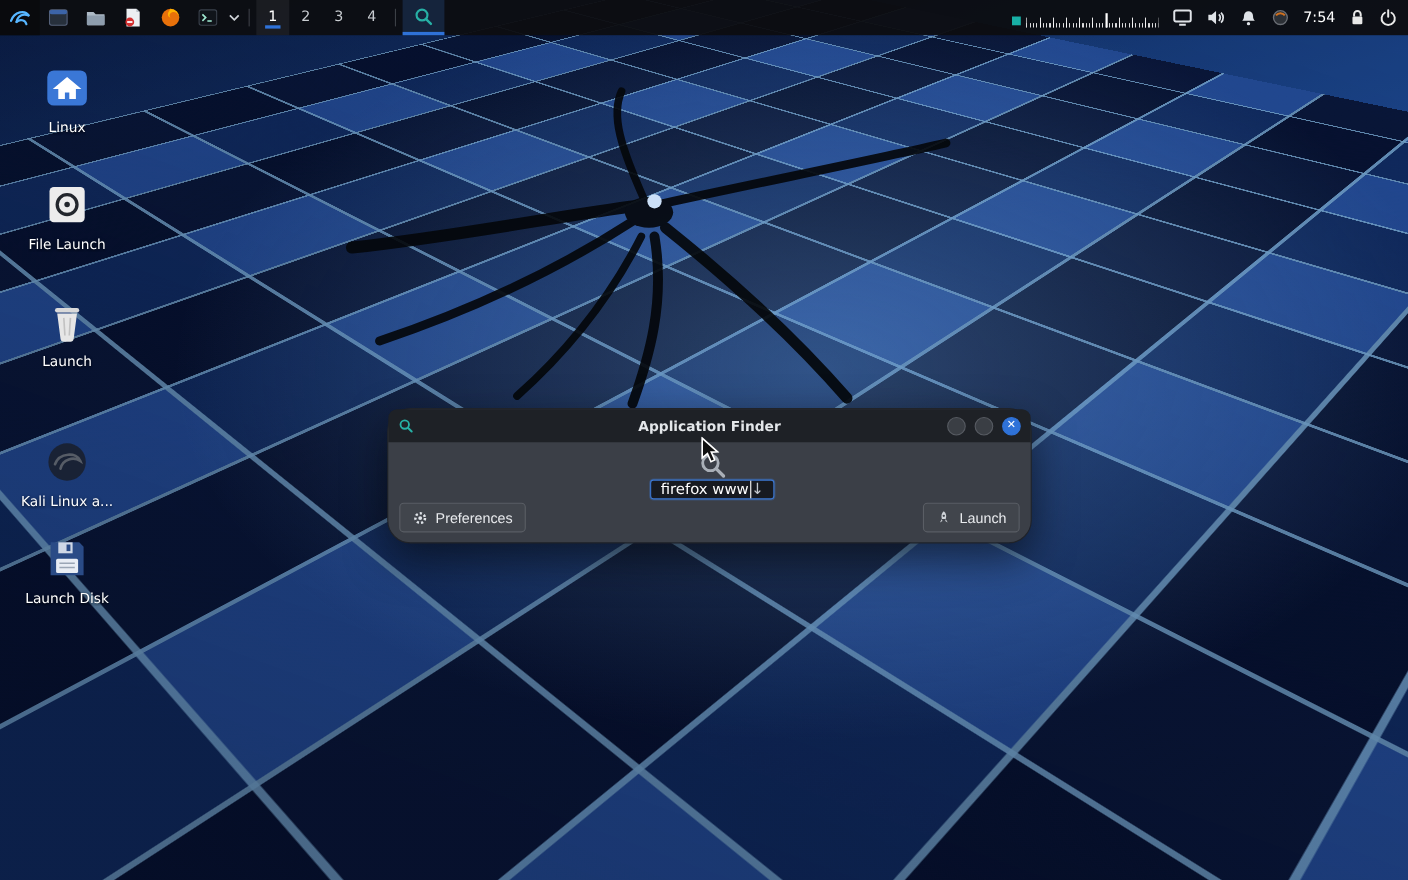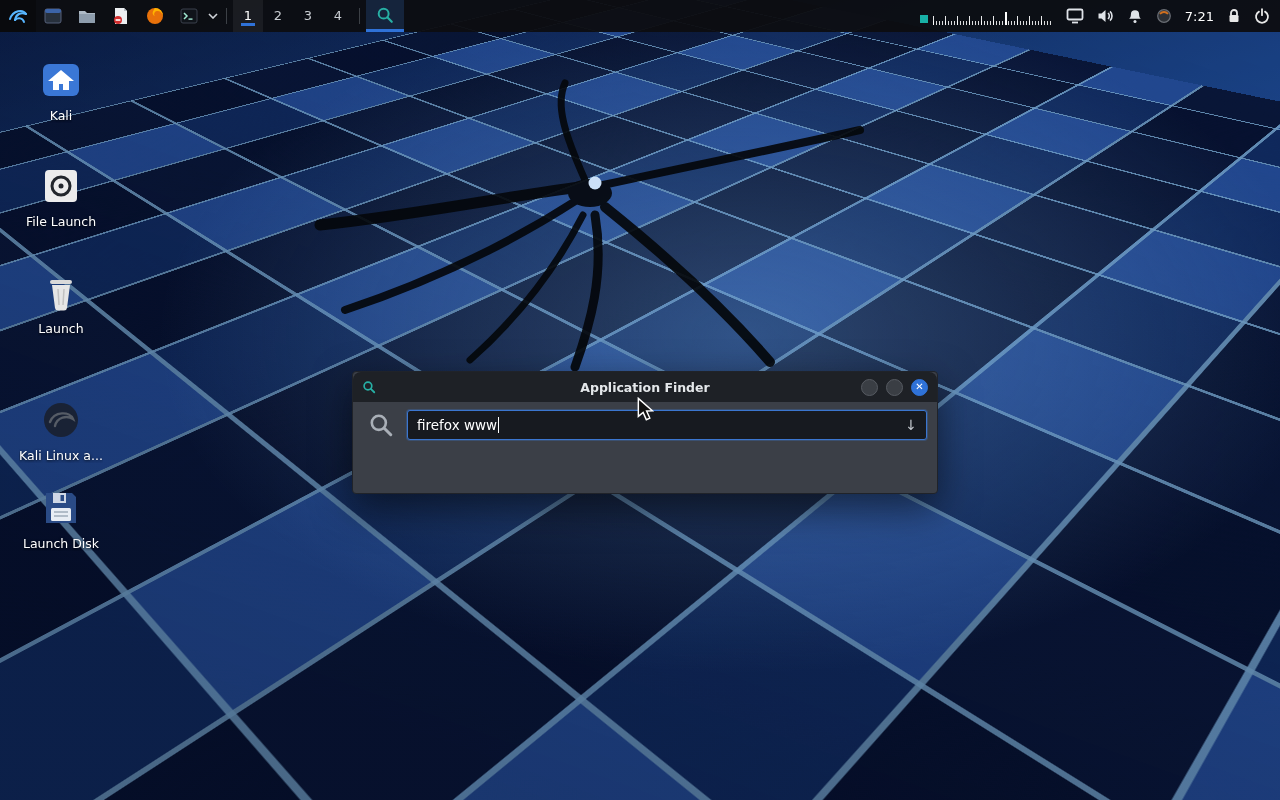--- a/index.html
+++ b/index.html
@@ -47,30 +47,30 @@
 
   
   .mini { display:block; }
 
   
   .desk-icon { position:absolute; left:18px; width:86px; display:flex; flex-direction:column; align-items:center; gap:6px; z-index:5; cursor:default; }
   .desk-icon .lbl { color:#fff; font-size:12.5px; text-shadow:0 1px 3px rgba(0,0,0,.9); white-space:nowrap; max-width:86px; overflow:hidden; text-overflow:ellipsis; }
 
   
   .appfinder { position:absolute; left:352px; top:371px; width:586px; height:123px; z-index:50;
-    background:#3b3f47; border:1px solid #202329; border-radius:4px; box-shadow:0 14px 38px rgba(0,0,0,.55); }
+    background:#3b3f47; border:1px solid #202329; border-radius:21px; box-shadow:0 14px 38px rgba(0,0,0,.55); }
   .af-titlebar { position:relative; height:30px; background:#1e2126; border-radius:8px 8px 0 0;
     display:flex; align-items:center; padding:0 9px; }
   .af-title { position:absolute; left:0; right:0; text-align:center; font-weight:bold; font-size:12.5px; color:#e4e7ea; pointer-events:none; }
   .af-tb-btns { margin-left:auto; display:flex; gap:8px; z-index:2; }
   .tb-btn { width:17px; height:17px; border-radius:50%; background:#3a3e44; border:1px solid #565a61;
     display:flex; align-items:center; justify-content:center; }
   .tb-btn.close { background:#2f72d8; border-color:#2f72d8; color:#fff; font-size:10px; line-height:1; }
   .af-body { padding:8px 10px 9px 10px; display:flex; flex-direction:column; justify-content:space-between; height:91px; }
-  .search-row { display:flex; align-items:center; gap:13px; padding-left:5px; }
+  .search-row { display:flex; align-items:center; padding-left:5px;flex-direction:column; }
   .search-entry { flex:1; height:30px; background:#171a20; border:1px solid #3b76d0; box-shadow:0 0 0 1px rgba(59,118,208,.30);
     border-radius:3px; display:flex; align-items:center; padding:0 9px; color:#fff; font-size:13.5px; }
   .caret { width:1px; height:16px; background:#fff; margin-left:1px; }
   .entry-arrow { margin-left:auto; color:#c4c9cf; font-size:14px; }
   .btn-row { display:flex; justify-content:space-between; }
   .btn { display:inline-flex; align-items:center; gap:7px; background:#41454c; border:1px solid #5a5e65;
     border-radius:4px; color:#e8eaed; font-size:13px; height:27px; padding:0 11px; }
 
   .cursor { position:absolute; left:636px; top:397px; z-index:100; }
 </style>
@@ -197,40 +197,40 @@
     <svg width="16" height="17" viewBox="0 0 18 18">
       <path d="M9 2 a4.6 4.6 0 0 1 4.6 4.6 c0 3.1 1 4.2 1.9 5 H2.5 c.9-.8 1.9-1.9 1.9-5 A4.6 4.6 0 0 1 9 2 Z" fill="#dfe3e8"></path>
       <circle cx="9" cy="14.6" r="1.7" fill="#dfe3e8"></circle>
     </svg>
 
     <svg width="16" height="16" viewBox="0 0 16 16">
       <circle cx="8" cy="8" r="6.3" fill="#2c3036" stroke="#6a6e75" stroke-width="1.2"></circle>
       <path d="M4 6 a5 5 0 0 1 8 0" fill="none" stroke="#d0701f" stroke-width="1.8"></path>
     </svg>
 
-    <span class="clock">7:21</span>
+    <span class="clock">7:54</span>
 
     <svg width="14" height="16" viewBox="0 0 14 16">
       <path d="M4 7 V5 a3 3 0 0 1 6 0 v2" fill="none" stroke="#e8e8e8" stroke-width="1.8"></path>
       <rect x="2.5" y="7" width="9" height="7" rx="1.2" fill="#e8e8e8"></rect>
     </svg>
 
     <svg width="16" height="16" viewBox="0 0 16 16">
       <path d="M5 3.6 a6 6 0 1 0 6 0" fill="none" stroke="#e8e8e8" stroke-width="1.8" stroke-linecap="round"></path>
       <line x1="8" y1="1.2" x2="8" y2="7.2" stroke="#e8e8e8" stroke-width="1.8" stroke-linecap="round"></line>
     </svg>
   </div>
 </div>
 
 <div class="desk-icon" style="top:58px">
   <svg width="44" height="44" viewBox="0 0 44 44">
     <rect x="4" y="6" width="36" height="32" rx="6" fill="#3a77d6"></rect>
     <path d="M22 12 L35 23 H30 V32 H24 V26 H20 V32 H14 V23 H9 Z" fill="#fff"></path>
   </svg>
-  <span class="lbl">Kali</span>
+  <span class="lbl">Linux</span>
 </div>
 
 <div class="desk-icon" style="top:164px">
   <svg width="44" height="44" viewBox="0 0 44 44">
     <rect x="6" y="6" width="32" height="32" rx="4" fill="#ececec"></rect>
     <circle cx="22" cy="22" r="9" fill="none" stroke="#22262c" stroke-width="3"></circle>
     <circle cx="22" cy="22" r="2.5" fill="#22262c"></circle>
   </svg>
   <span class="lbl">File Launch</span>
 </div>
@@ -287,18 +287,36 @@
         <circle cx="10" cy="10" r="6.5" fill="none" stroke="#a9afb7" stroke-width="2.4"></circle>
         <line x1="15" y1="15" x2="21" y2="21" stroke="#a9afb7" stroke-width="2.8" stroke-linecap="round"></line>
       </svg>
       <div class="search-entry">
         <span>firefox www</span>
         <span class="caret"></span>
         <span class="entry-arrow">↓</span>
       </div>
     </div>
 
+    <div class="btn-row">
+      <button class="btn">
+        <svg width="14" height="14" viewBox="0 0 16 16">
+          <circle cx="8" cy="8" r="5" fill="none" stroke="#dfe3e8" stroke-width="2.6" stroke-dasharray="2.3 2.2"></circle>
+          <circle cx="8" cy="8" r="2" fill="#dfe3e8"></circle>
+        </svg>
+        <span>Preferences</span>
+      </button>
+      <button class="btn">
+        <svg width="14" height="14" viewBox="0 0 16 16">
+          <path d="M8 1 C10.5 3 11 6 10 9 L6 9 C5 6 5.5 3 8 1 Z" fill="#cfd3d8"></path>
+          <path d="M6 9 L4 12.5 L6.5 11 Z" fill="#cfd3d8"></path>
+          <path d="M10 9 L12 12.5 L9.5 11 Z" fill="#cfd3d8"></path>
+          <circle cx="8" cy="5.6" r="1.2" fill="#41454c"></circle>
+        </svg>
+        <span>Launch</span>
+      </button>
+    </div>
   </div>
 </div>
 
 <svg class="cursor" width="18" height="24" viewBox="0 0 12 18">
   <path d="M1 1 L1 14.5 L4.6 11.5 L7 17 L9.6 15.8 L7.2 10.5 L11.5 10.3 Z" fill="#111" stroke="#fff" stroke-width="1.1"></path>
 </svg>
 
 </body></html>

